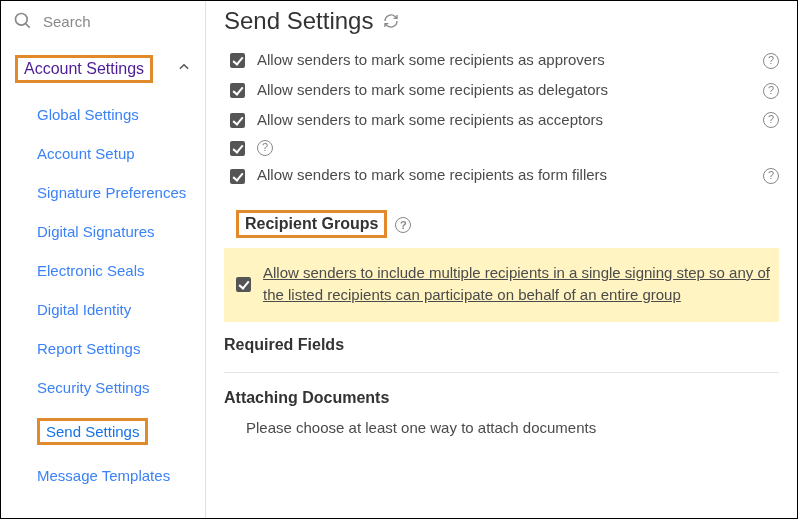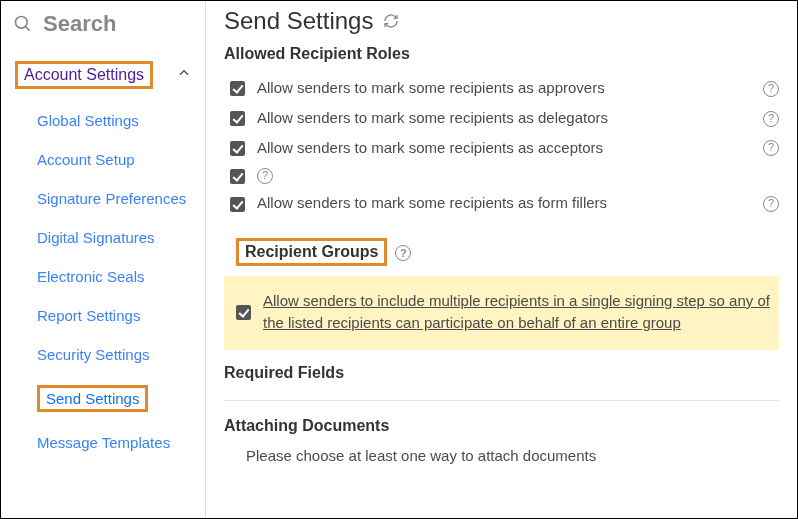--- a/index.html
+++ b/index.html
@@ -28,25 +28,24 @@
   }
   .search-row {
     display: flex;
     align-items: center;
     gap: 10px;
     padding: 10px 12px 12px 12px;
   }
   .search-row input {
     border: none;
     outline: none;
-    font-size: 22px;
+    font-size: 15px;
     color: #888;
     width: 100%;
     background: transparent;
-    font-weight: bold;
   }
   .search-row input::placeholder { color: #888; }
   .search-icon svg { display:block; }
   .nav-header {
     display: flex;
     align-items: center;
     justify-content: space-between;
     padding: 12px 14px;
     font-size: 16px;
     color: #4c1d95;
@@ -187,43 +186,41 @@
           </svg>
       </span>
     </div>
 
     <ul class="nav-list">
       <li><span>Global Settings</span></li>
       <li><span>Account Setup</span></li>
       <li><span>Signature Preferences</span></li>
       <li><span>Digital Signatures</span></li>
       <li><span>Electronic Seals</span></li>
+      <li><span>Digital Identity</span></li>
       <li><span>Report Settings</span></li>
       <li><span>Security Settings</span></li>
       <li class="active"><span class="hl">Send Settings</span></li>
       <li><span>Message Templates</span></li>
     </ul>
   </div>
 
   <div class="main">
     <h1 class="page-title">
       <span>Send Settings</span>
       <span class="refresh-icon">
         <svg width="16" height="16" viewBox="0 0 24 24" fill="none" stroke="#888" stroke-width="2">
           <path d="M3 12a9 9 0 0 1 15-6.7L21 8"></path>
             <polyline points="21 3 21 8 16 8"></polyline>
           <path d="M21 12a9 9 0 0 1-15 6.7L3 16"></path>
             <polyline points="3 21 3 16 8 16"></polyline>
         </svg>
       </span>
     </h1>
 
-    <div class="section-title">
-      <span>Allowed Recipient Roles</span>
-    </div>
     <div class="opt-row">
       <span class="cb checked"></span>
       <span class="txt">Allow senders to mark some recipients as approvers</span>
       <span class="help">?</span>
     </div>
     <div class="opt-row">
       <span class="cb checked"></span>
       <span class="txt">Allow senders to mark some recipients as delegators</span>
       <span class="help">?</span>
     </div>

